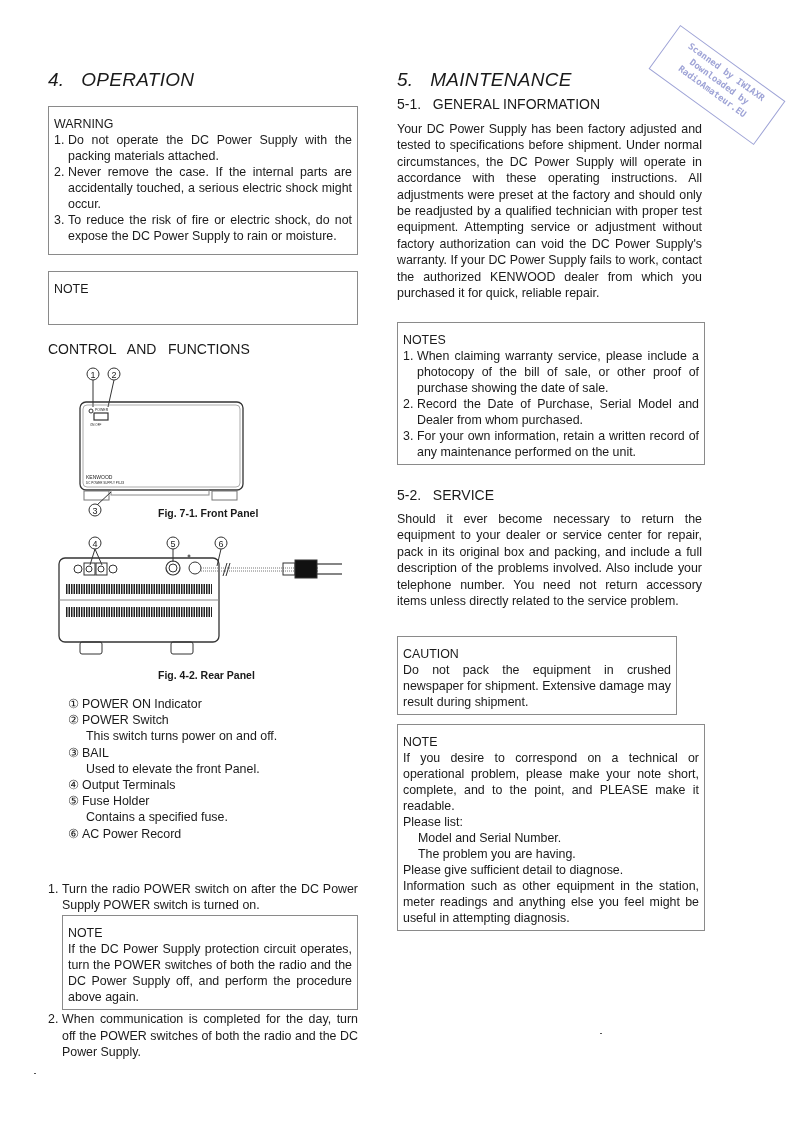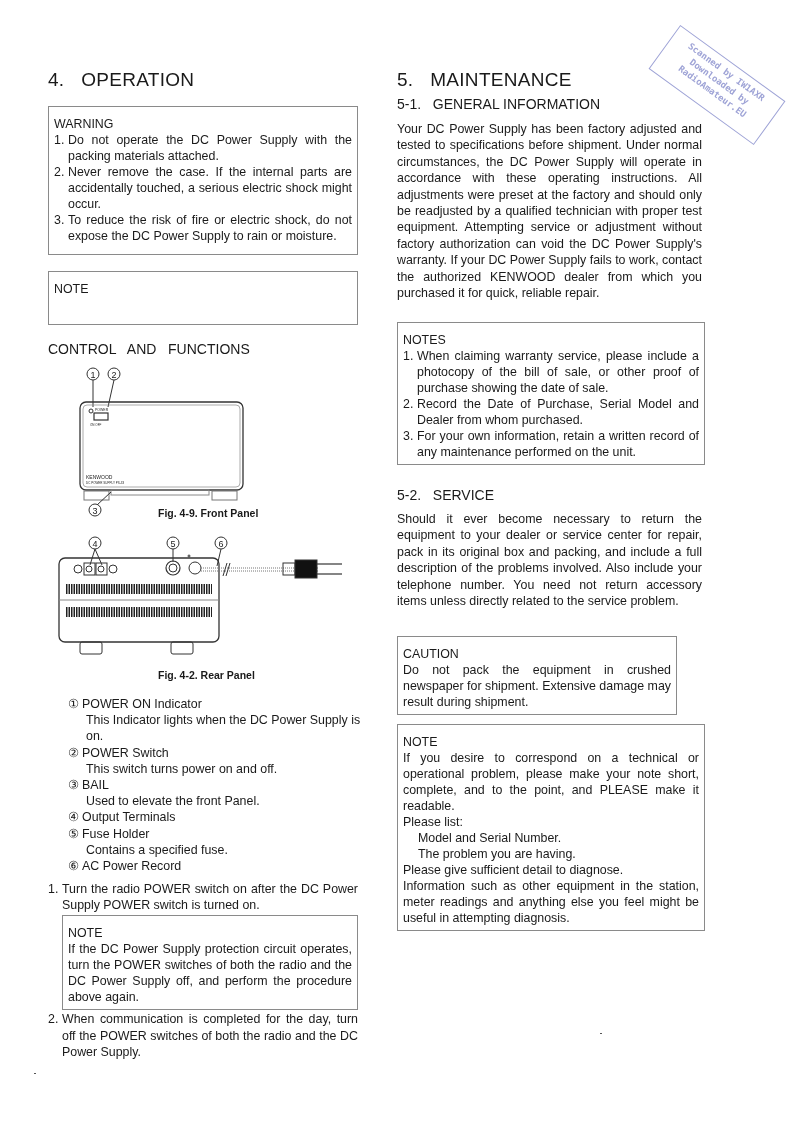--- a/index.html
+++ b/index.html
@@ -1,21 +1,21 @@
 <!DOCTYPE html>
 <html><head>
 <meta charset="utf-8">
 <style>
   html, body { margin: 0; padding: 0; background: #ffffff; }
   body { width: 793px; height: 1122px; position: relative; overflow: hidden;
          font-family: "Liberation Sans", sans-serif; color: #1a1a1a; }
   .col { position: absolute; top: 0; }
   #left { left: 48px; width: 310px; }
   #right { left: 397px; width: 305px; }
-  .h1 { position: absolute; font-size: 19px; letter-spacing: 0.3px; white-space: pre; }
+  .h1 { position: absolute; font-size: 19px; letter-spacing: 0.3px; white-space: pre; font-style: italic; }
   .h2 { position: absolute; font-size: 14px; white-space: pre; }
   .box { position: absolute; border: 1px solid #8a8a8a; box-sizing: border-box;
          padding: 9px 5px 4px 5px; font-size: 12.4px; line-height: 16px; }
   .box .title { display: block; }
   .nlist { margin: 0; padding: 0; list-style: none; }
   .nlist li { position: relative; padding-left: 14px; text-align: justify; text-align-last: left; }
   .nlist li .num { position: absolute; left: 0; top: 0; }
   .para { position: absolute; font-size: 12.4px; line-height: 16.4px; text-align: justify; text-align-last: left; }
   .just { text-align: justify; text-align-last: left; }
   .indent { padding-left: 15px; }
@@ -76,21 +76,21 @@
     <g font-family="Liberation Sans, sans-serif" fill="#222">
       <text x="17" y="15.5" font-size="9" text-anchor="middle">1</text>
       <text x="38" y="15.5" font-size="9" text-anchor="middle">2</text>
       <text x="19" y="151.5" font-size="9" text-anchor="middle">3</text>
       <text x="19" y="49" font-size="3.5">POWER</text>
       <text x="14" y="64" font-size="3">ON  OFF</text>
       <text x="10" y="117" font-size="5">KENWOOD</text>
       <text x="10" y="122" font-size="3">DC POWER SUPPLY  PS-33</text>
     </g>
   </svg>
-  <div class="fig-caption" style="top:507px;left:110px;">Fig. 4-9. Front Panel</div>
+  <div class="fig-caption" style="top:507px;left:110px;">Fig. 7-1. Front Panel</div>
 
   <svg class="fig" style="top:532px;left:8px;" width="300" height="140">
     <g stroke="#333" fill="none" stroke-width="1">
       <circle cx="39" cy="11" r="6"></circle>
       <circle cx="117" cy="11" r="6"></circle>
       <circle cx="165" cy="11" r="6"></circle>
       <line x1="39" y1="17" x2="34" y2="33"></line>
       <line x1="39" y1="17" x2="46" y2="33"></line>
       <line x1="117" y1="17" x2="117" y2="30"></line>
       <line x1="165" y1="17" x2="161" y2="34"></line>
@@ -126,21 +126,20 @@
     <g font-family="Liberation Sans, sans-serif" fill="#222">
       <text x="39" y="14.5" font-size="9" text-anchor="middle">4</text>
       <text x="117" y="14.5" font-size="9" text-anchor="middle">5</text>
       <text x="165" y="14.5" font-size="9" text-anchor="middle">6</text>
     </g>
   </svg>
   <div class="fig-caption" style="top:669px;left:110px;">Fig. 4-2. Rear Panel</div>
 
   <div class="func" style="top:696px;left:0;width:310px;margin-left:20px;">
     <div><span class="circ">①</span><span>POWER ON Indicator</span></div>
-    <div class="desc">This Indicator lights when the DC Power Supply is on.</div>
     <div><span class="circ">②</span><span>POWER Switch</span></div>
     <div class="desc">This switch turns power on and off.</div>
     <div><span class="circ">③</span><span>BAIL</span></div>
     <div class="desc">Used to elevate the front Panel.</div>
     <div><span class="circ">④</span><span>Output Terminals</span></div>
     <div><span class="circ">⑤</span><span>Fuse Holder</span></div>
     <div class="desc">Contains a specified fuse.</div>
     <div><span class="circ">⑥</span><span>AC Power Record</span></div>
   </div>
 

